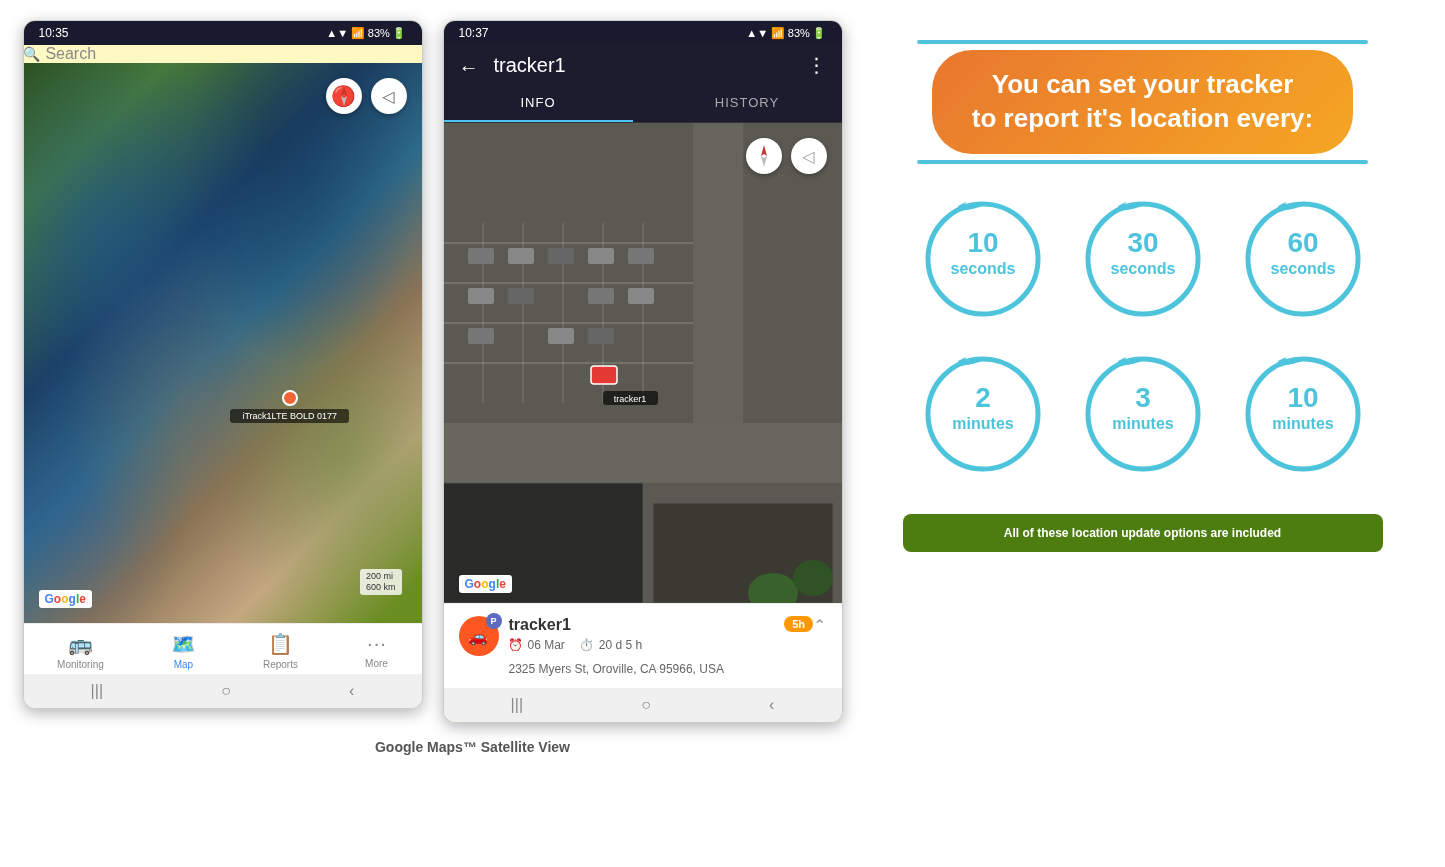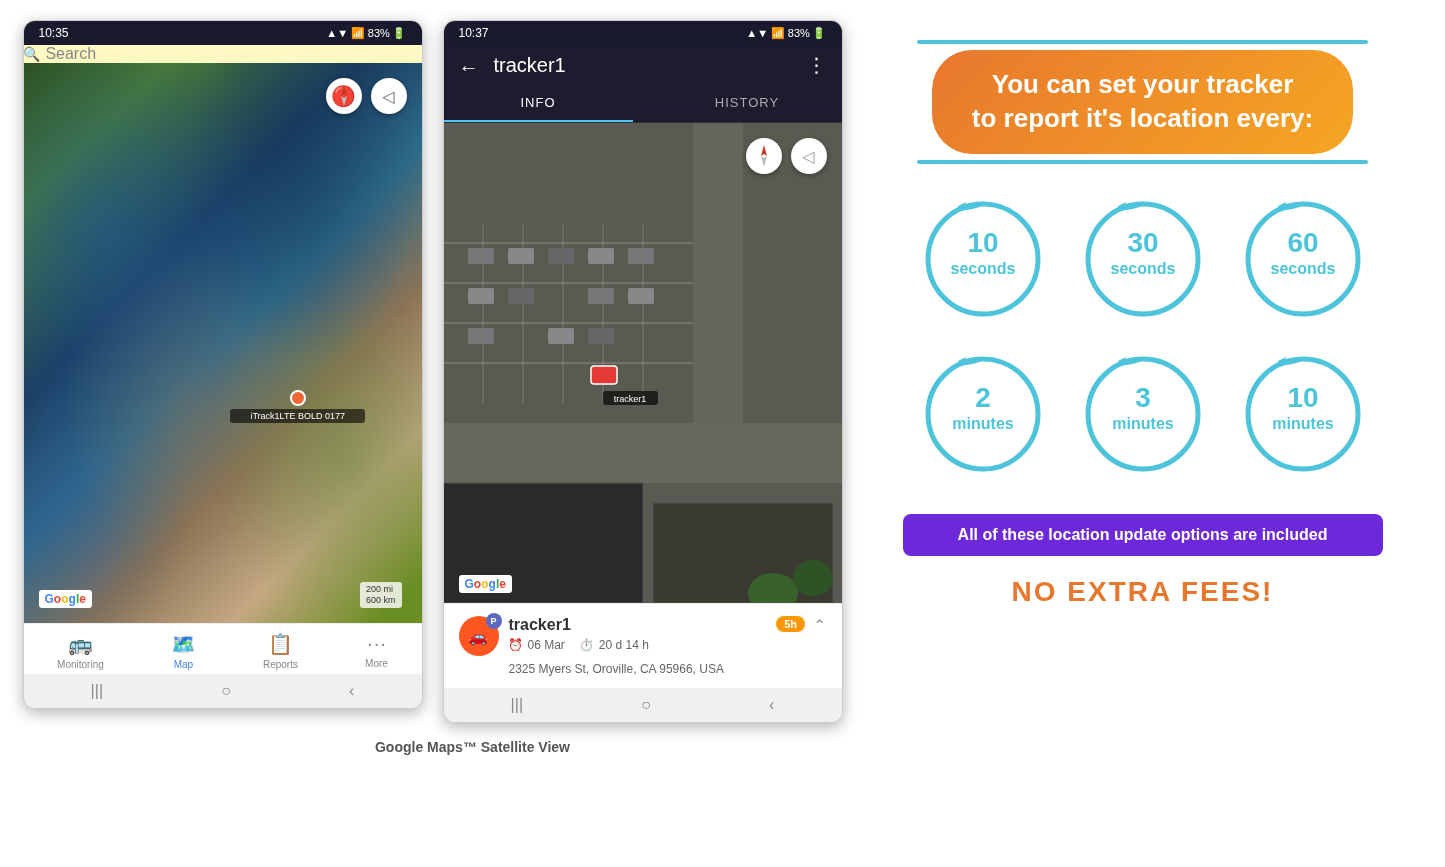--- a/index.html
+++ b/index.html
@@ -132,29 +132,29 @@
       border: 2px solid white;
       border-radius: 50%;
       width: 16px;
       height: 16px;
     }
 
     .tracker-label {
       background: rgba(0,0,0,0.6);
       color: white;
       font-size: 9px;
-      padding: 2px 20px;
+      padding: 2px 12px;
       border-radius: 3px;
       margin-top: 3px;
       white-space: nowrap;
     }
 
     .scale-bar {
       position: absolute;
-      bottom: 15px;
+      bottom: 28px;
       right: 20px;
       background: rgba(255,255,255,0.8);
       padding: 2px 6px;
       border-radius: 3px;
       font-size: 9px;
       color: #333;
     }
 
     .google-logo {
       position: absolute;
@@ -453,26 +453,26 @@
       margin-bottom: 35px;
     }
 
     .time-circle-wrapper {
       display: flex;
       flex-direction: column;
       align-items: center;
     }
 
     .no-fee-banner {
-      background: #6d28d9;
+      background: #4d7c0f;
       color: white;
       text-align: center;
       padding: 12px 30px;
       border-radius: 8px;
-      font-size: 16px;
+      font-size: 12px;
       font-weight: 600;
       margin-bottom: 20px;
       max-width: 500px;
       width: 100%;
     }
 
     .no-extra-text {
       font-size: 28px;
       font-weight: 900;
       color: #e8772e;
@@ -673,26 +673,26 @@
           </div>
           <div>
             <div class="tracker-name-row">tracker1</div>
             <div class="tracker-meta">
               <div class="meta-item">
                 <span>⏰</span>
                 <span>06 Mar</span>
               </div>
               <div class="meta-item">
                 <span>⏱️</span>
-                <span>20 d 14 h</span>
+                <span>20 d 5 h</span>
               </div>
             </div>
           </div>
         </div>
-        <div style="display:flex;align-items:flex-start;gap:8px;">
+        <div style="display:flex;align-items:flex-start;gap:0;">
           <span class="time-badge">5h</span>
           <span style="color:#999;font-size:16px;">⌃</span>
         </div>
       </div>
       <div class="address-text">2325 Myers St, Oroville, CA 95966, USA</div>
     </div>
 
     <div class="nav-gesture-bar">
       <span class="gesture-btn">|||</span>
       <span class="gesture-btn">○</span>
@@ -767,21 +767,20 @@
           <text x="65" y="58" text-anchor="middle" fill="#4dc4db" font-size="28" font-weight="bold">10</text>
           <text x="65" y="80" text-anchor="middle" fill="#4dc4db" font-size="16" font-weight="bold">minutes</text>
         </svg>
       </div>
     </div>
 
     <div class="no-fee-banner">
       <span>All of these location update options are included</span>
     </div>
 
-    <div class="no-extra-text">NO EXTRA FEES!</div>
   </div>
 </div>
 
 <div class="captions-row">
   <div style="width:400px;text-align:center;font-weight:bold;">
     <span class="caption-text">Google Maps™ Satellite View</span>
   </div>
   <div style="flex:1;"></div>
 </div>
 

